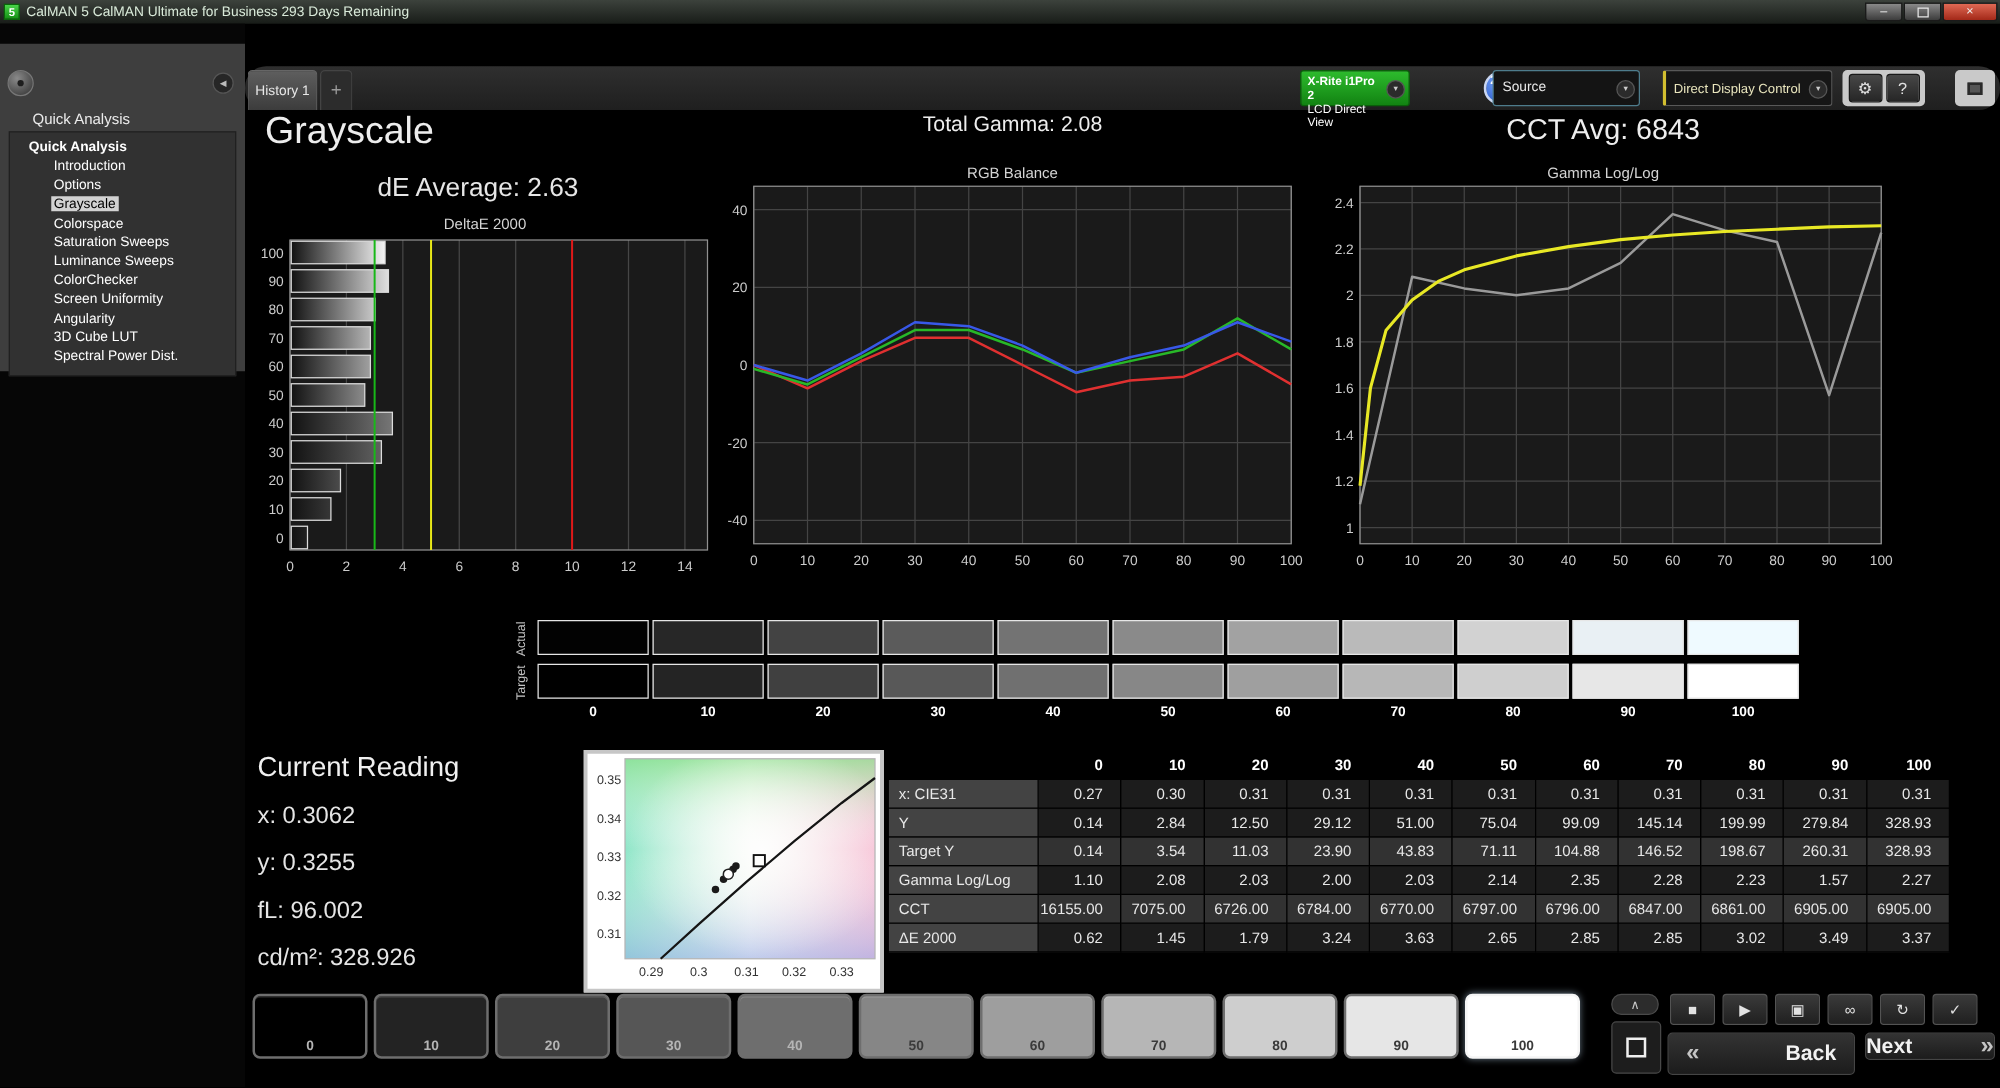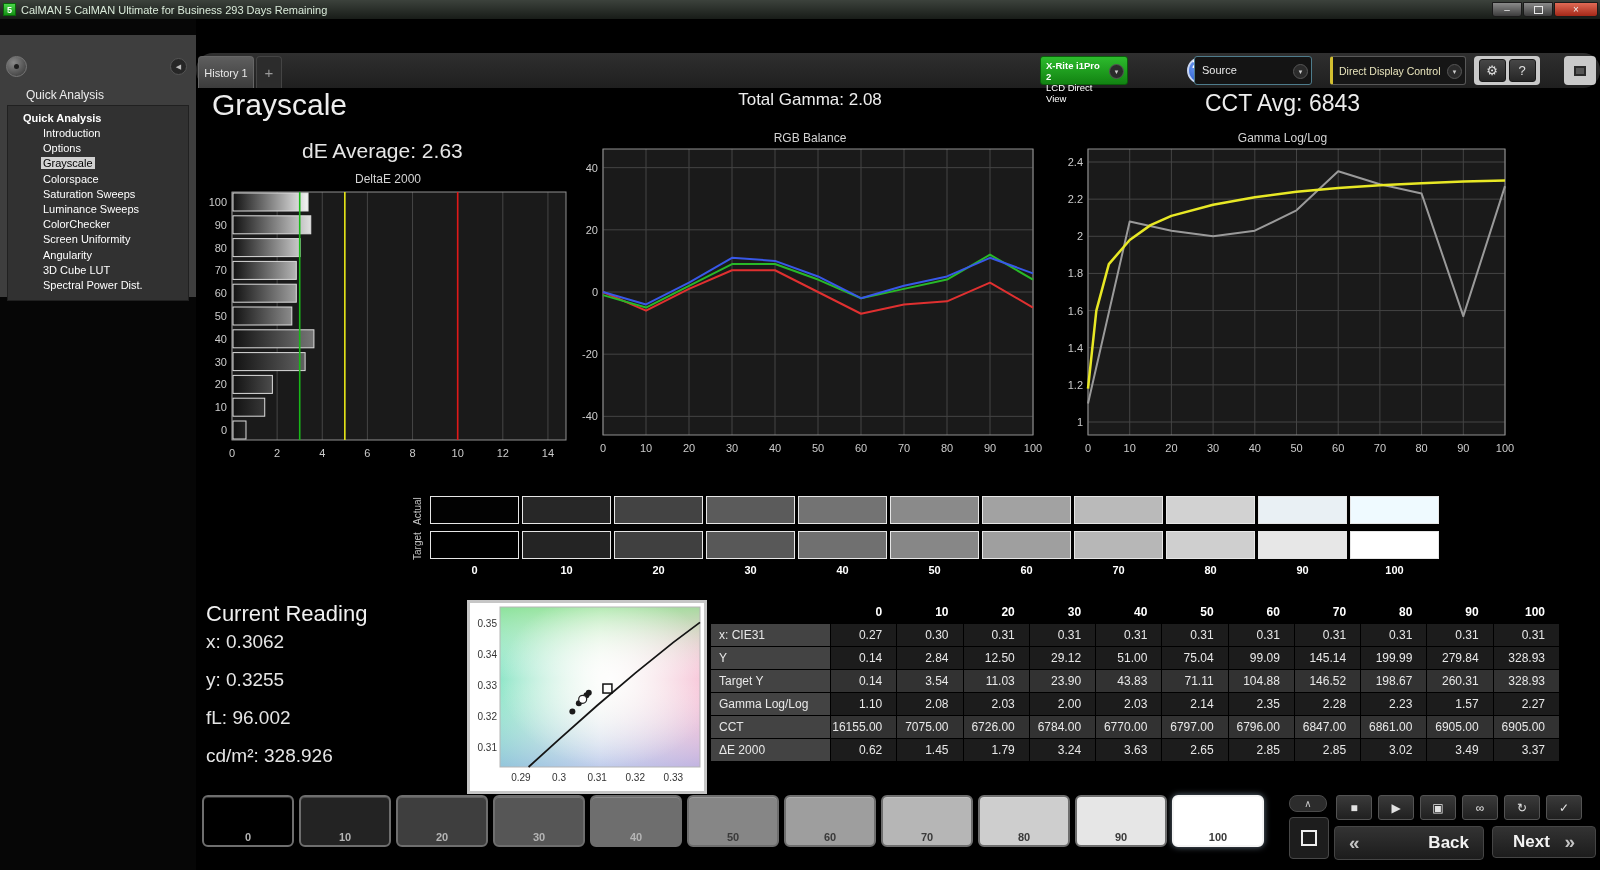--- a/index.html
+++ b/index.html
@@ -69,21 +69,21 @@
   #vlabel-actual{top:496px;height:31px;}
   #vlabel-target{top:531px;height:31px;}
   #swatch-grid{position:absolute;left:430px;top:496px;display:flex;}
   .swcol{width:92px;}
   .sw{width:89px;height:28px;border:1px solid #e6e6e6;}
   .sw.t{margin-top:7px;}
   .swlab{width:89px;text-align:center;color:#fff;font-size:11px;font-weight:bold;margin-top:5px;}
 
   
   #reading{position:absolute;left:206px;top:601px;width:250px;}
-  #reading .title{color:#f0f0f0;font-size:22px;margin-bottom:4px;}
+  #reading .title{color:#f0f0f0;font-size:22px;margin-bottom:15px;}
   .cr-line{color:#e5e5e5;font-size:19px;margin-bottom:16px;}
 
   
   #cie{position:absolute;left:467px;top:600px;width:240px;height:194px;background:#fff;border:3px solid #c6c6c6;}
 
   
   #results{position:absolute;left:710px;top:600px;}
   #results table{border-collapse:collapse;table-layout:fixed;width:850px;}
   #results th,#results td{border:1px solid #000;height:23px;font-size:12px;color:#e8e8e8;font-weight:normal;}
   #results thead th{color:#fff;font-weight:bold;background:#000;text-align:right;padding-right:14px;}
@@ -99,21 +99,21 @@
   .lvl-btn.sel{border-color:#f5f5f5;box-shadow:0 0 6px rgba(200,230,255,0.5);}
   .lvl-btn span{position:absolute;left:0;right:0;bottom:2px;text-align:center;font-size:11px;font-weight:bold;}
   .lvl-btn span.light{color:#b5b5b5;}
   .lvl-btn span.dark{color:#3a3a3a;}
   #expand-btn{position:absolute;left:1289px;top:795px;width:38px;height:17px;border-radius:8px;background:#2c2c2c;border:1px solid #4a4a4a;color:#c8c8c8;font-size:10px;display:flex;align-items:center;justify-content:center;}
   #pattern-btn{position:absolute;left:1289px;top:817px;width:40px;height:42px;border-radius:4px;background:#1d1d1d;border:1px solid #484848;display:flex;align-items:center;justify-content:center;}
   .wsq{width:16px;height:16px;border:2px solid #efefef;display:inline-block;}
   #transport{position:absolute;left:1336px;top:795px;display:flex;}
   .tbtn{width:36px;height:25px;margin-right:6px;background:linear-gradient(#3a3a3a,#202020);border:1px solid #535353;border-radius:3px;color:#e2e2e2;font-size:12px;display:flex;align-items:center;justify-content:center;}
   #back-btn{position:absolute;left:1334px;top:826px;width:150px;height:34px;background:linear-gradient(#333,#1c1c1c);border:1px solid #454545;border-radius:4px;color:#f2f2f2;font-size:17px;font-weight:bold;display:flex;align-items:center;justify-content:space-between;padding:0 14px;}
-  #next-btn{position:absolute;left:1492px;top:826px;width:104px;height:32px;background:linear-gradient(#333,#1c1c1c);border:1px solid #454545;border-radius:4px;color:#f2f2f2;font-size:17px;font-weight:bold;display:flex;align-items:center;justify-content:space-between;padding:0 20px;}
+  #next-btn{position:absolute;left:1492px;top:826px;width:104px;height:22px;background:linear-gradient(#333,#1c1c1c);border:1px solid #454545;border-radius:4px;color:#f2f2f2;font-size:17px;font-weight:bold;display:flex;align-items:center;justify-content:space-between;padding:0 0;}
   .nav-arrow{color:#c4c4c4;font-size:19px;}
   button{cursor:default;font-family:"Liberation Sans",sans-serif;}
 </style>
 </head>
 <body>
 
 <div id="app">
 
   <div id="titlebar">
     <span id="app-icon">

